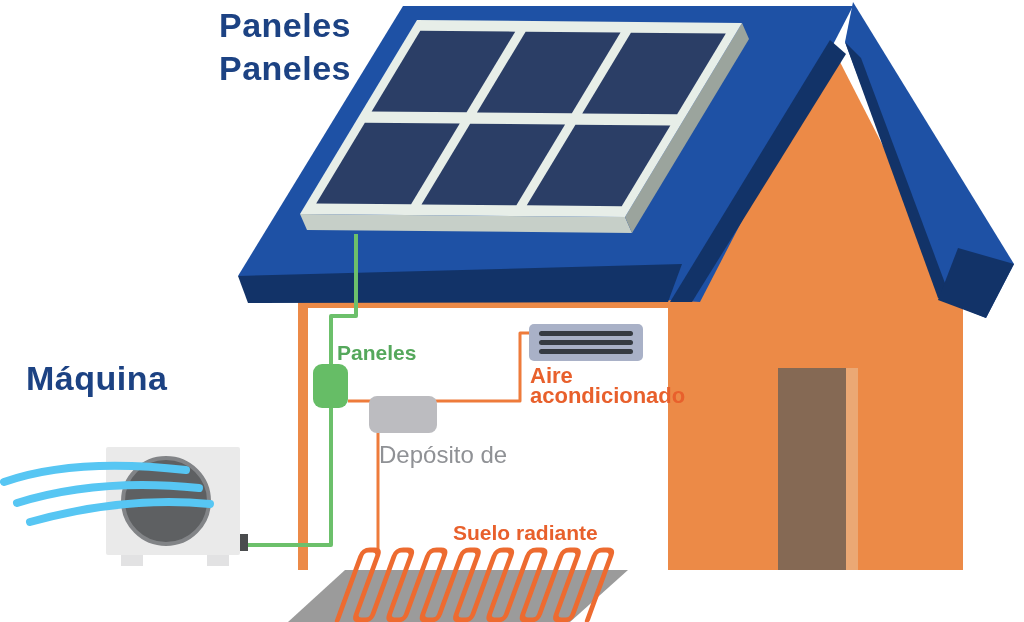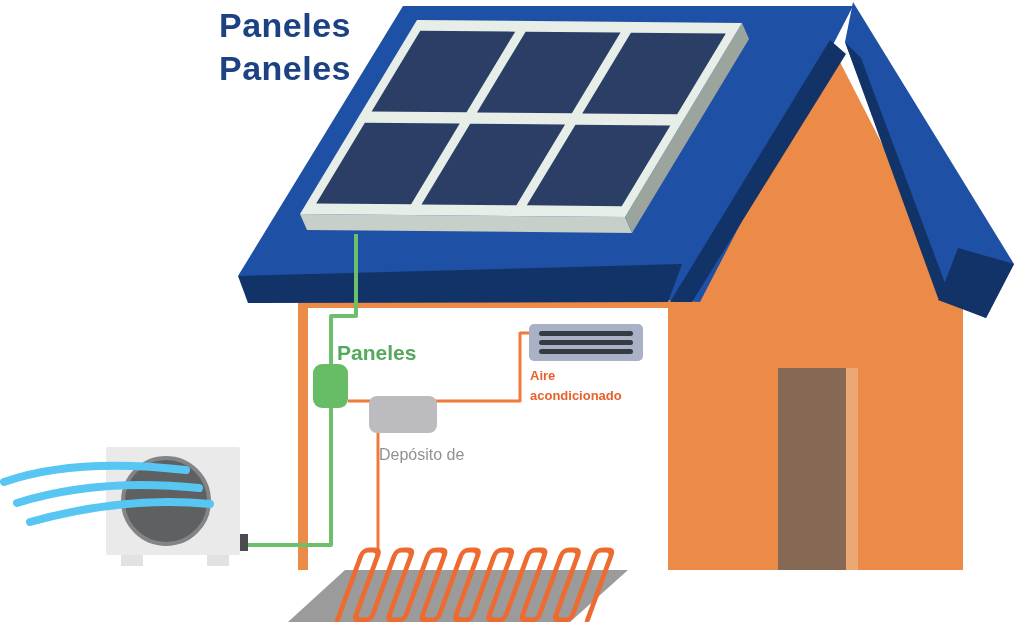--- a/index.html
+++ b/index.html
@@ -5,22 +5,22 @@
   html,body{margin:0;padding:0;background:#fff;}
   #stage{position:relative;width:1024px;height:622px;background:#ffffff;overflow:hidden;
          font-family:"Liberation Sans",sans-serif;}
   #scene{position:absolute;left:0;top:0;}
   .lbl{position:absolute;font-family:"Liberation Sans",sans-serif;white-space:nowrap;}
   .lbl span{display:block;}
   #lbl-panels{left:170px;top:4px;width:230px;text-align:center;
       font-size:34px;font-weight:800;line-height:43px;color:#1c4283;letter-spacing:.5px;}
   #lbl-machine{left:26px;top:357px;font-size:34px;font-weight:800;line-height:43px;color:#1c4283;letter-spacing:.5px;}
   #lbl-inverter{left:337px;top:341px;font-size:21px;font-weight:700;color:#55a85c;}
-  #lbl-ac{left:530px;top:366px;font-size:13px;font-weight:700;line-height:20px;color:#e8602c;}
-  #lbl-tank{left:379px;top:439px;font-size:16px;font-weight:500;line-height:31px;color:#8f9195;}
+  #lbl-ac{left:530px;top:366px;font-size:22px;font-weight:700;line-height:20px;color:#e8602c;}
+  #lbl-tank{left:379px;top:439px;font-size:24px;font-weight:500;line-height:31px;color:#8f9195;}
   #lbl-floor{left:453px;top:521px;font-size:21px;font-weight:700;color:#e8602c;}
 </style>
 </head>
 <body>
 
 <div id="stage">
 
   <svg id="scene" width="1024" height="622" viewBox="0 0 1024 622">
 
     <polygon points="345,570 628,570 570,622 288,622" fill="#9b9b9b"></polygon>
@@ -89,27 +89,29 @@
       </g>
     </g>
   </svg>
 
   <div class="lbl" id="lbl-panels">
     <span>Paneles</span>
     <span>Paneles</span>
   </div>
 
   <div class="lbl" id="lbl-machine">
+    <span>Máquina</span>
   </div>
 
   <div class="lbl" id="lbl-inverter">Paneles</div>
 
   <div class="lbl" id="lbl-ac">
     <span>Aire</span>
     <span>acondicionado</span>
   </div>
 
   <div class="lbl" id="lbl-tank">
     <span>Depósito de</span>
   </div>
 
+  <div class="lbl" id="lbl-floor">Suelo radiante</div>
 
 </div>
 
 </body></html>

